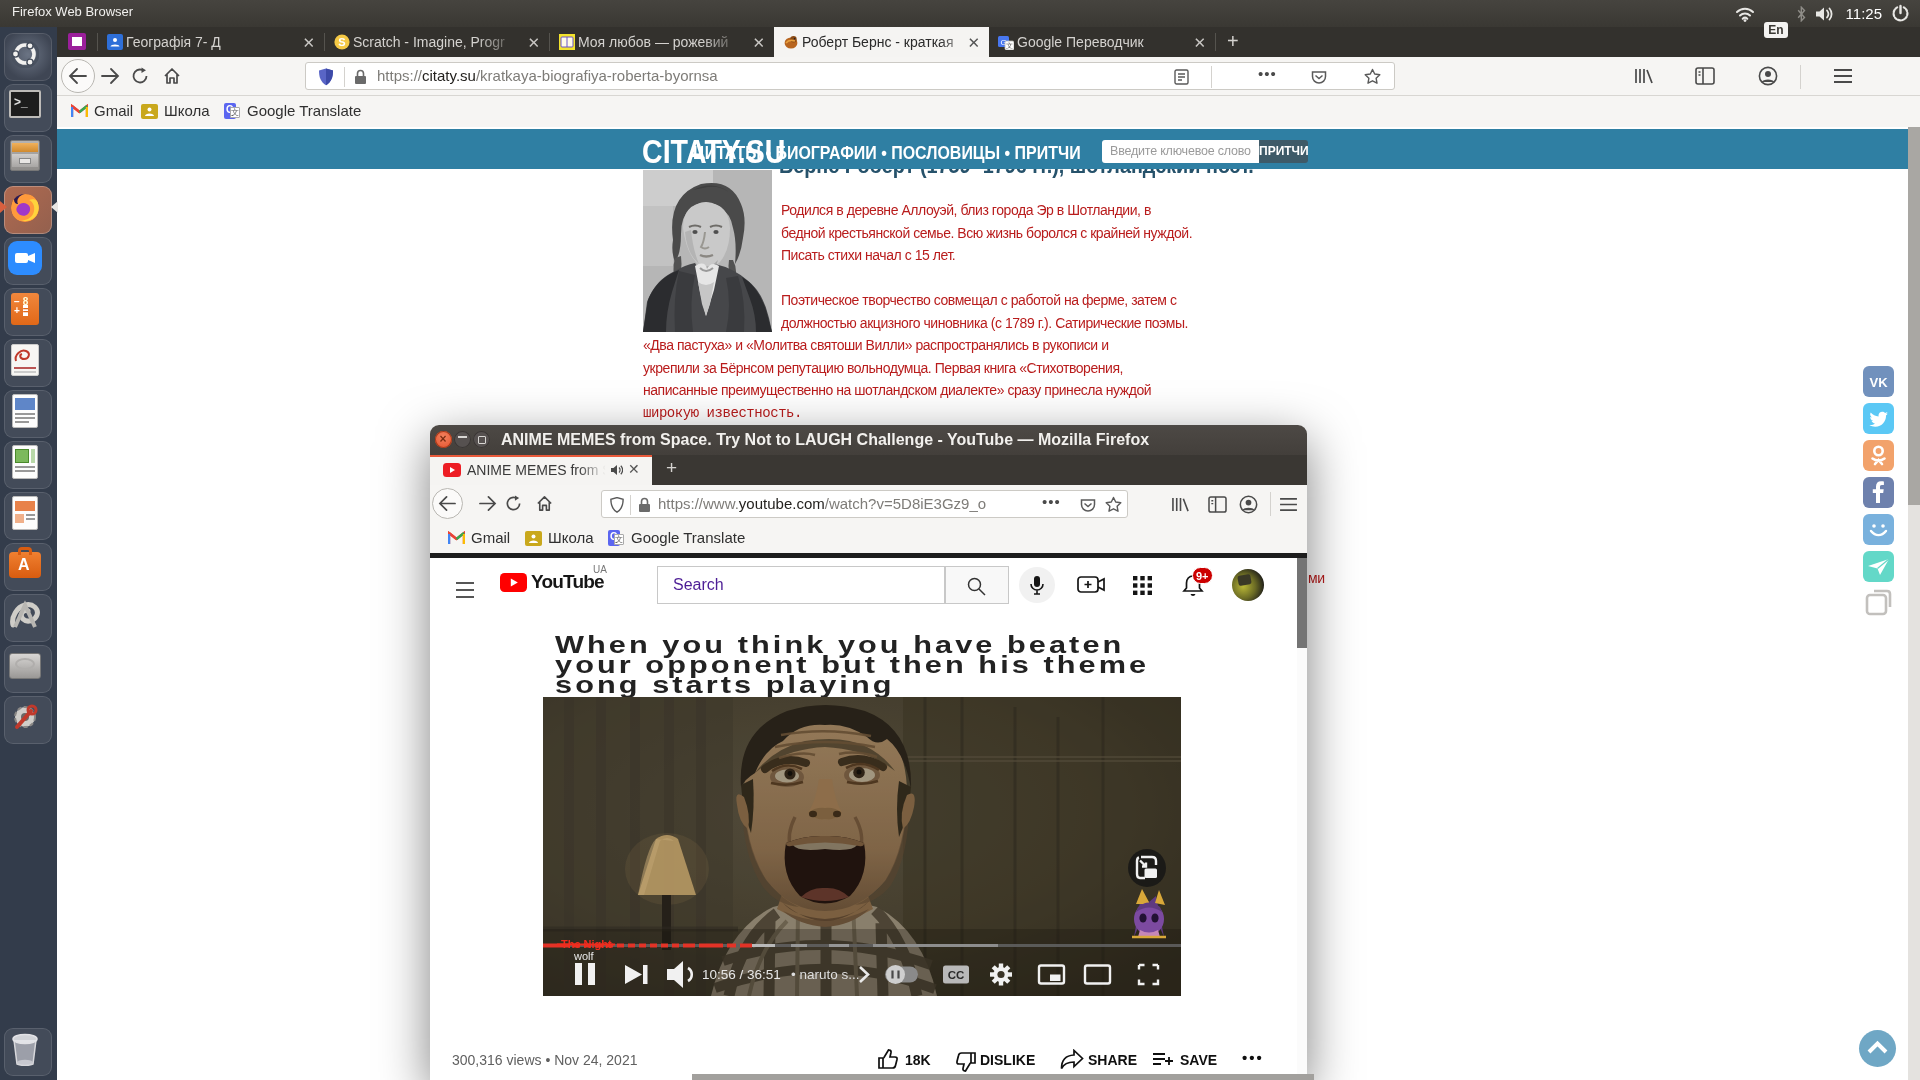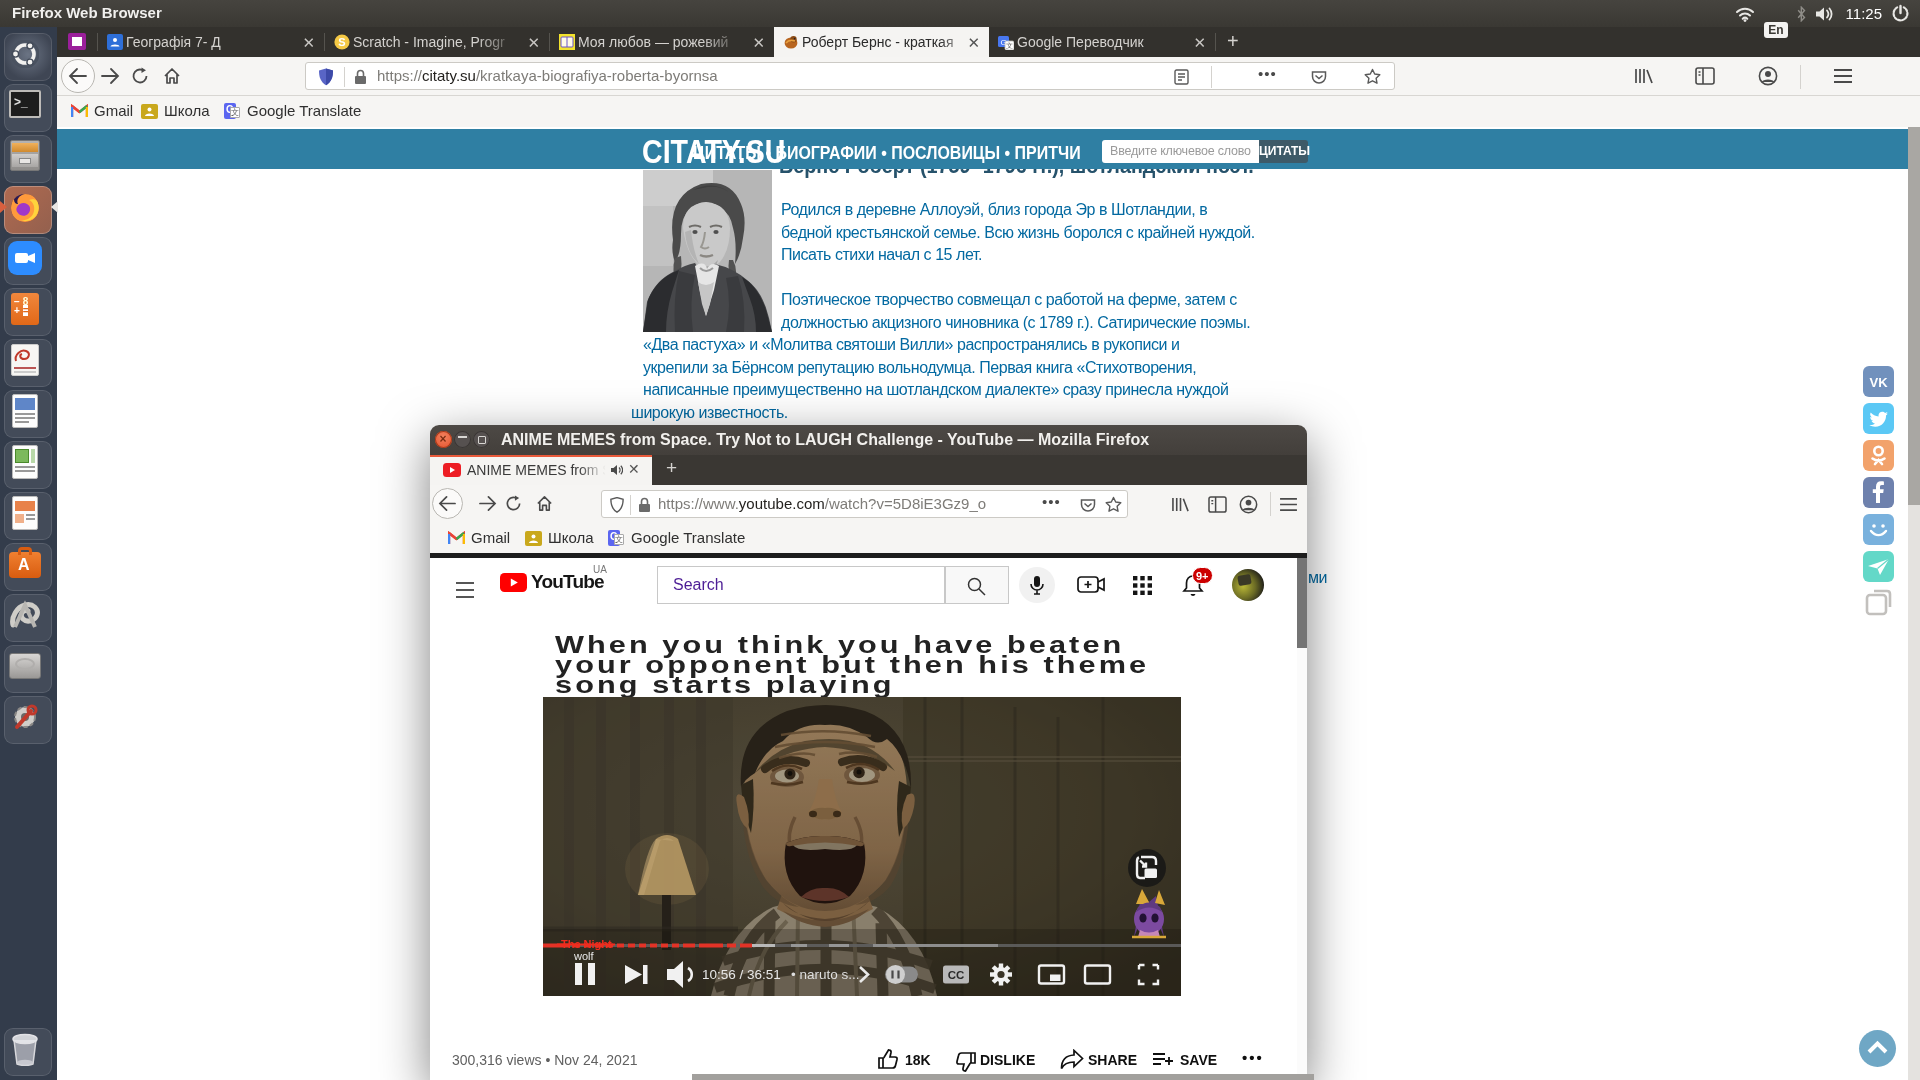--- a/index.html
+++ b/index.html
@@ -2,21 +2,21 @@
 <html><head>
 <meta charset="utf-8">
 <style>
   * { margin:0; padding:0; box-sizing:border-box; }
   html,body { width:1920px; height:1080px; overflow:hidden; background:#fff;
     font-family:"Liberation Sans", sans-serif; }
 
   
   #topbar { position:absolute; left:0; top:0; width:1920px; height:27px;
     background:linear-gradient(#46443f,#3a3833); color:#f1f0ee; z-index:50; }
-  #topbar .title { position:absolute; left:12px; top:4px; font-size:15px; font-weight:bold; }
+  #topbar .title { position:absolute; left:12px; top:4px; font-size:13px; font-weight:normal; }
   #topbar .right { position:absolute; right:10px; top:0; height:27px; display:flex;
     align-items:center; gap:9px; }
   .enbox { background:#f4f3f1; color:#3a3833; font-size:12px; font-weight:bold;
     border-radius:3px; padding:1px 4px;margin-top:33px; }
   #topbar .clock { font-size:15px; color:#fff; }
 
   
   #dock { position:absolute; left:0; top:27px; width:57px; height:1053px;
     background:#333c4b; z-index:40; }
   .dicon { position:absolute; left:4px; width:48px; height:48px; border-radius:9px; }
@@ -41,21 +41,21 @@
   #navbar { position:absolute; left:57px; top:57px; width:1863px; height:39px;
     background:#f6f5f3; border-bottom:1px solid #d8d6d2; z-index:30; }
   #bmbar { position:absolute; left:57px; top:96px; width:1863px; height:31px;
     background:#f6f5f3; z-index:30; font-size:15px; color:#303030; }
 
   
   #page { position:absolute; left:57px; top:127px; width:1863px; height:953px;
     background:#fff; overflow:hidden; z-index:10; }
   #bluehdr { position:absolute; left:0; top:2px; width:1851px; height:40px;
     background:#2f7fa3; z-index:5; }
-  .ptext { position:absolute; font-size:16px; letter-spacing:-0.45px; color:#0369a1;
+  .ptext { position:absolute; font-size:14px; letter-spacing:-0.45px; color:#b91c1c;
     line-height:22.5px; white-space:nowrap; }
   .soc { position:absolute; left:1806px; width:31px; height:31px; border-radius:6px; }
 
   
   #ytwin { position:absolute; left:430px; top:425px; width:877px; height:655px;
     z-index:60; box-shadow:0 15px 50px rgba(0,0,0,0.5); border-radius:9px 9px 0 0; }
   #yt-titlebar { position:absolute; left:0; top:0; width:877px; height:30px;
     background:linear-gradient(#4d4945,#433f3b); border-radius:9px 9px 0 0;
     color:#f4f2ef; }
   #yt-tabbar { position:absolute; left:0; top:30px; width:877px; height:30px;
@@ -363,21 +363,21 @@
 </div>
 
 <div id="page">
 
   <div style="position:absolute;left:722px;top:26px;font-size:22px;font-weight:bold;color:#26526b;z-index:2;white-space:nowrap;transform:scaleX(0.9);transform-origin:left top;">Бернс Роберт (1759- 1796 гг.), шотландский поэт.</div>
   <div id="bluehdr">
     <div style="position:absolute;left:585px;top:3px;font-size:34px;font-weight:bold;color:#fff;transform:scaleX(0.84);transform-origin:left top;">CITATY.SU</div>
     <div style="position:absolute;left:636px;top:13px;font-size:19px;font-weight:bold;color:#fff;white-space:nowrap;transform:scaleX(0.84);transform-origin:left top;">ЦИТАТЫ • БИОГРАФИИ • ПОСЛОВИЦЫ • ПРИТЧИ</div>
     <div style="position:absolute;left:1045px;top:11px;width:157px;height:23px;background:#fff;border-radius:3px 0 0 3px;"></div>
     <div style="position:absolute;left:1053px;top:15px;font-size:12.5px;letter-spacing:-0.2px;color:#9a9a9a;">Введите ключевое слово</div>
-    <div style="position:absolute;left:1202px;top:11px;width:49px;height:23px;background:#3e5a68;border-radius:0 3px 3px 0;color:#fff;font-size:12px;font-weight:bold;text-align:center;line-height:23px;">ЦИТАТЫ</div>
+    <div style="position:absolute;left:1202px;top:11px;width:49px;height:23px;background:#3e5a68;border-radius:0 3px 3px 0;color:#fff;font-size:12px;font-weight:bold;text-align:center;line-height:23px;">ПРИТЧИ</div>
   </div>
 
   <svg style="position:absolute;left:586px;top:43px;" width="129" height="162" viewBox="0 0 129 162">
     <rect width="129" height="162" fill="#b6b6b6"></rect>
     <rect x="0" y="0" width="70" height="36" fill="#cdcdcd"></rect>
     <rect x="0" y="36" width="30" height="60" fill="#c2c2c2"></rect>
 
     <path d="M30 70 Q24 26 58 14 Q88 8 98 34 Q104 48 100 68 Q98 84 92 94 Q94 72 90 58 Q88 44 76 36 Q60 28 48 38 Q38 46 38 64 Q38 84 32 92 Q28 82 30 70 Z" fill="#4a4a4a"></path>
     <path d="M32 88 Q28 102 34 112 Q40 102 38 86 Z" fill="#525252"></path>
     <path d="M90 90 Q96 102 90 112 Q84 102 86 90 Z" fill="#525252"></path>
@@ -406,21 +406,21 @@
   </svg>
 
   <div class="ptext" style="left:724px;top:72px;">Родился в деревне Аллоуэй, близ города Эр в Шотландии, в</div>
   <div class="ptext" style="left:724px;top:95px;">бедной крестьянской семье. Всю жизнь боролся с крайней нуждой.</div>
   <div class="ptext" style="left:724px;top:117px;">Писать стихи начал с 15 лет.</div>
   <div class="ptext" style="left:724px;top:162px;">Поэтическое творчество совмещал с работой на ферме, затем с</div>
   <div class="ptext" style="left:724px;top:185px;">должностью акцизного чиновника (с 1789 г.). Сатирические поэмы.</div>
   <div class="ptext" style="left:586px;top:207px;">«Два пастуха» и «Молитва святоши Вилли» распространялись в рукописи и</div>
   <div class="ptext" style="left:586px;top:230px;">укрепили за Бёрнсом репутацию вольнодумца. Первая книга «Стихотворения,</div>
   <div class="ptext" style="left:586px;top:252px;">написанные преимущественно на шотландском диалекте» сразу принесла нуждой</div>
-  <div class="ptext" style="left:574px;top:275px;">широкую известность.</div>
+  <div class="ptext" style="left:586px;top:275px;font-family:Liberation Mono, monospace;">широкую известность.</div>
   <div class="ptext" style="left:1251px;top:440px;">ми</div>
 
   <div class="soc" style="top:239px;background:#7191bd;"><svg width="31" height="31" viewBox="0 0 31 31">
         <text x="15.5" y="21" font-size="13" font-weight="bold" fill="#fff" text-anchor="middle" font-family="Liberation Sans">VK</text>
       </svg></div>
   <div class="soc" style="top:276px;background:#5bc8f5;"><svg width="31" height="31" viewBox="0 0 31 31">
         <path d="M25 10.5 c-0.7 0.3 -1.4 0.5 -2.2 0.6 c0.8 -0.5 1.4 -1.2 1.7 -2.1 c-0.7 0.4 -1.6 0.8 -2.4 0.9 c-0.7 -0.75 -1.7 -1.2 -2.8 -1.2 c-2.1 0 -3.8 1.7 -3.8 3.8 c0 0.3 0 0.6 0.1 0.9 c-3.2 -0.2 -6 -1.7 -7.9 -4 c-0.3 0.6 -0.5 1.2 -0.5 1.9 c0 1.3 0.7 2.5 1.7 3.2 c-0.6 0 -1.2 -0.2 -1.7 -0.5 c0 1.9 1.3 3.4 3 3.8 c-0.3 0.1 -0.7 0.1 -1 0.1 c-0.2 0 -0.5 0 -0.7 -0.1 c0.5 1.5 1.9 2.6 3.5 2.6 c-1.3 1 -2.9 1.6 -4.7 1.6 c-0.3 0 -0.6 0 -0.9 0 c1.7 1.1 3.7 1.7 5.8 1.7 c7 0 10.8 -5.8 10.8 -10.8 c0 -0.2 0 -0.3 0 -0.5 c0.7 -0.5 1.4 -1.2 1.9 -2 Z" fill="#fff"></path>
       </svg></div>
   <div class="soc" style="top:313px;background:#f2a26b;"><svg width="31" height="31" viewBox="0 0 31 31">
         <circle cx="15.5" cy="11" r="4.2" fill="none" stroke="#fff" stroke-width="2.6"></circle>

